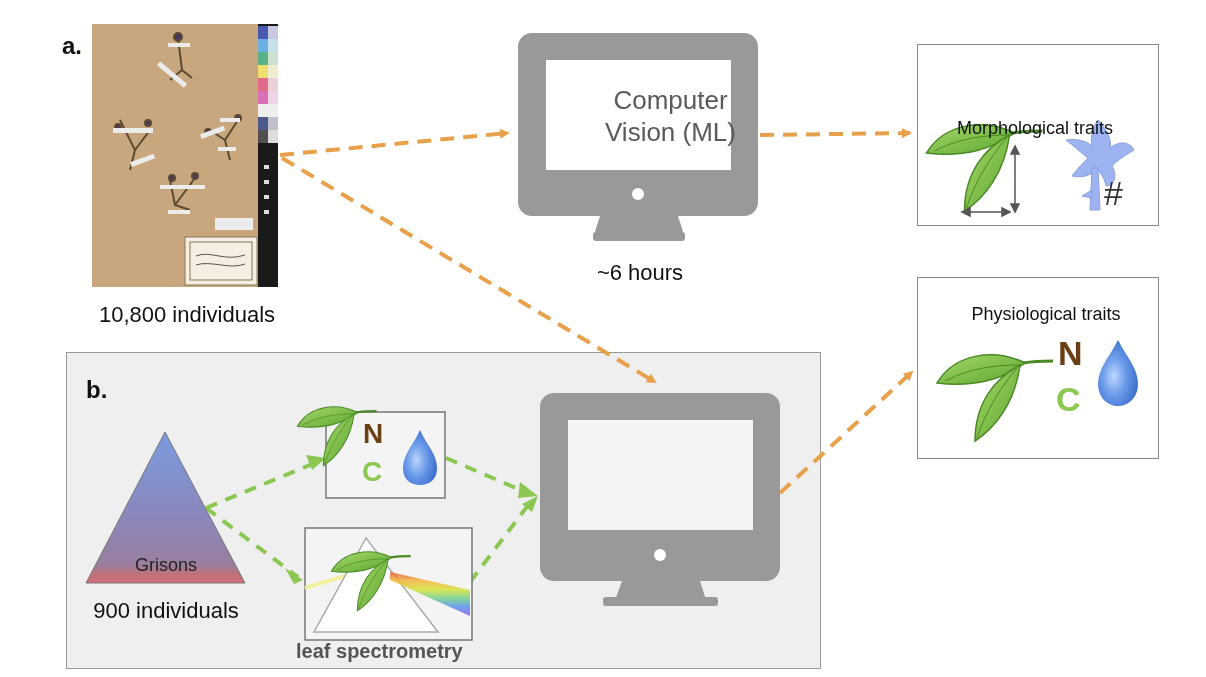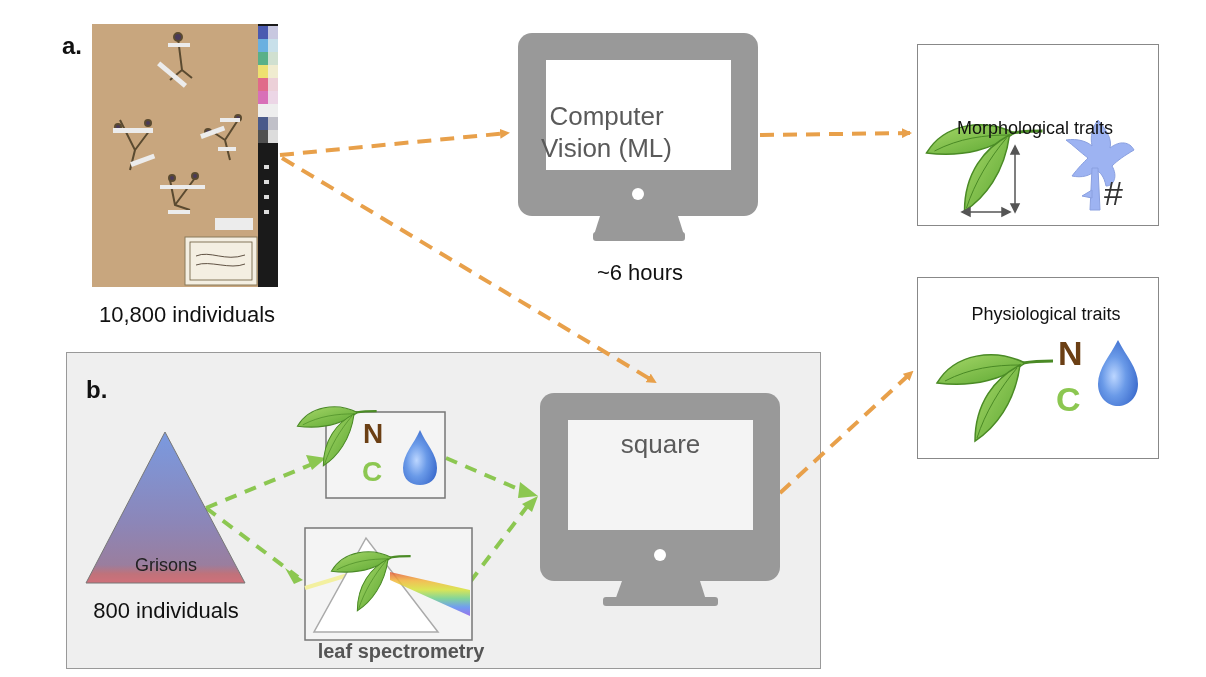--- a/index.html
+++ b/index.html
@@ -182,40 +182,39 @@
     <polygon points="390,572 470,590 470,616 390,580" fill="url(#rainbow)" opacity="0.85"></polygon>
   </g>
   <g>
     <use href="#leafPair" x="330" y="540" width="82" height="76"></use>
   </g>
 </svg>
 
 <div class="abs panel-label" style="left:62px;top:32px;">a.</div>
 <div class="abs caption" style="left:82px;top:302px;width:210px;text-align:center;">10,800 individuals</div>
 
-<div class="abs monitor-text" style="left:514px;top:84px;width:185px;margin-top:16px;">
+<div class="abs monitor-text" style="left:578px;top:84px;width:185px;">
   <div>Computer</div>
   <div>Vision (ML)</div>
 </div>
 <div class="abs caption" style="left:560px;top:260px;width:160px;">~6 hours</div>
 
 <div class="abs box" style="left:917px;top:44px;width:242px;height:182px;background:transparent;"></div>
 <div class="abs trait-title" style="left:917px;top:70px;width:236px;margin-top:48px;">Morphological traits</div>
 <div class="abs" style="left:1104px;top:174px;font-size:34px;color:#333;">#</div>
 
 <div class="abs box" style="left:917px;top:277px;width:242px;height:182px;background:transparent;"></div>
 <div class="abs trait-title" style="left:917px;top:304px;width:258px;">Physiological traits</div>
 <div class="abs" style="left:1058px;top:334px;font-size:34px;font-weight:bold;color:#6B3F14;">N</div>
 <div class="abs" style="left:1056px;top:380px;font-size:34px;font-weight:bold;color:#8CC751;">C</div>
 
 <div class="abs panel-label" style="left:86px;top:376px;">b.</div>
 <div class="abs" style="left:96px;top:546px;width:140px;text-align:center;font-size:18px;color:#222;line-height:38px;">
   <div>Grisons</div>
 </div>
-<div class="abs caption" style="left:76px;top:598px;width:180px;">800 individuals</div>
+<div class="abs caption" style="left:76px;top:598px;width:180px;">900 individuals</div>
 
 <div class="abs" style="left:363px;top:418px;font-size:28px;font-weight:bold;color:#6B3F14;">N</div>
 <div class="abs" style="left:362px;top:456px;font-size:28px;font-weight:bold;color:#8CC751;">C</div>
-<div class="abs" style="left:296px;top:640px;width:210px;text-align:center;font-size:20px;font-weight:bold;color:#555;">leaf spectrometry</div>
+<div class="abs" style="left:296px;top:640px;width:210px;font-size:20px;font-weight:bold;color:#555;">leaf spectrometry</div>
 
 <div class="abs monitor-text" style="left:568px;top:428px;width:185px;">
-  <div>square</div>
 </div>
 
 </body></html>

